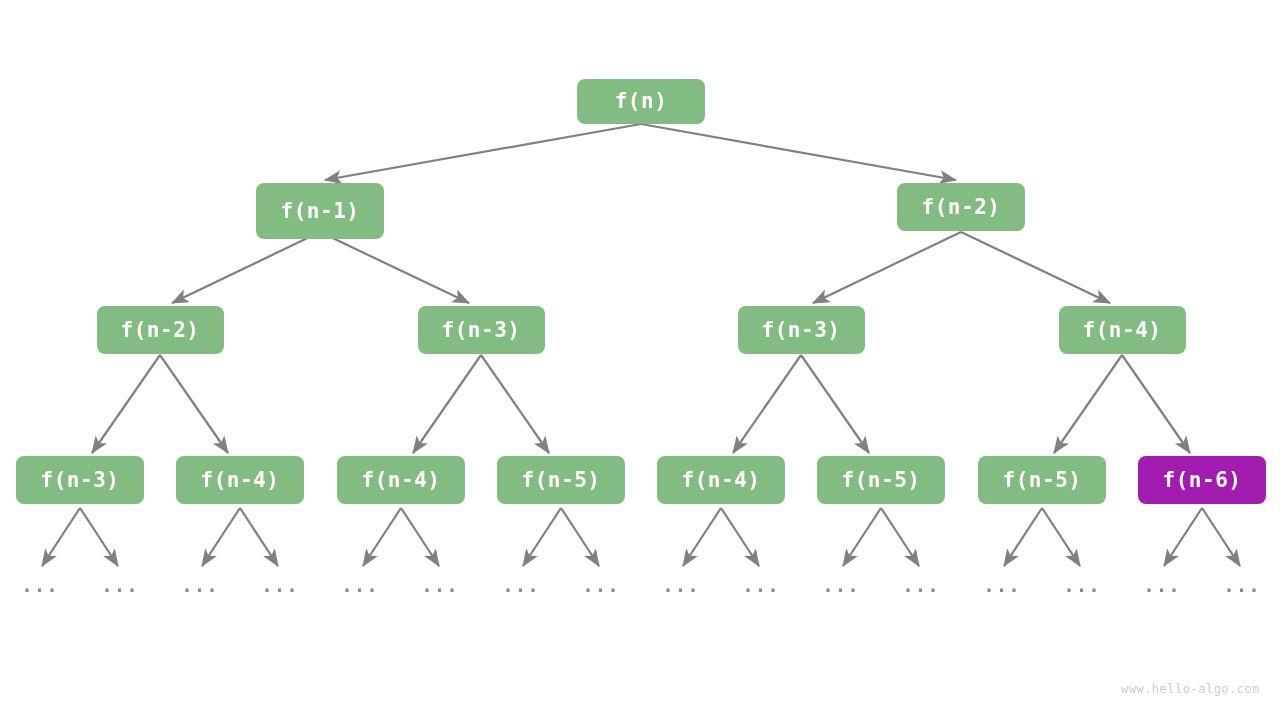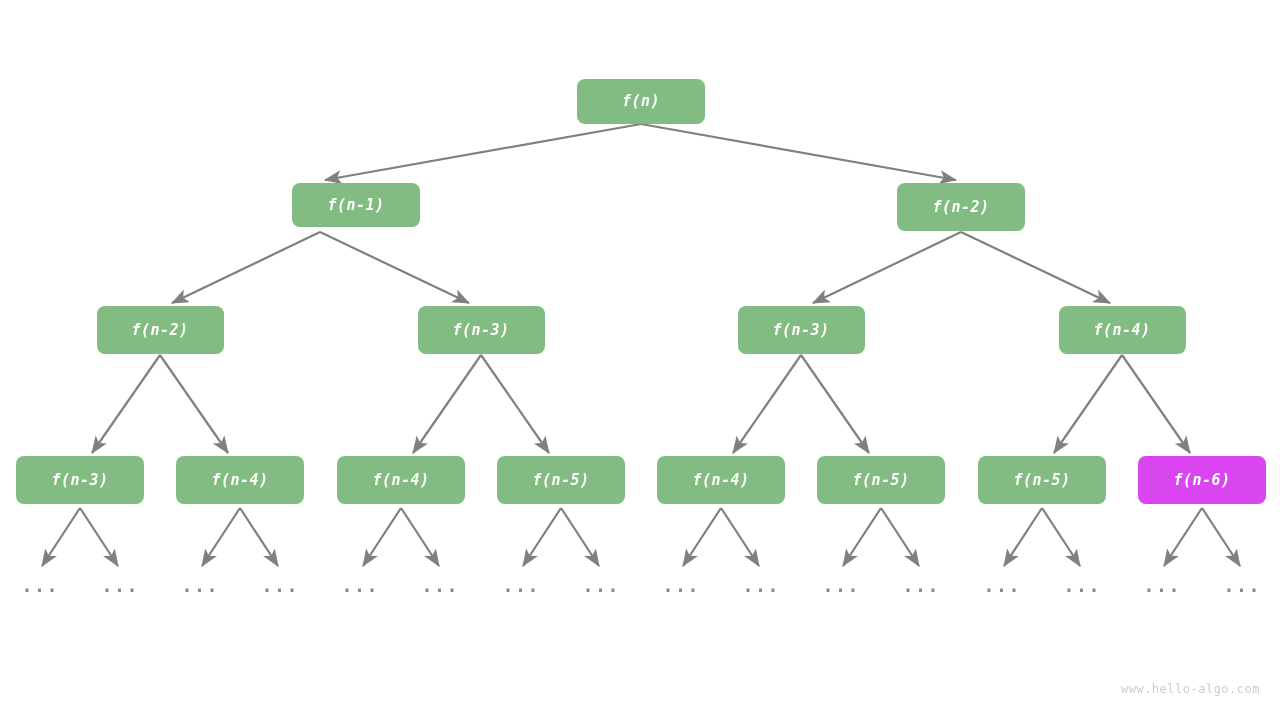--- a/index.html
+++ b/index.html
@@ -32,26 +32,25 @@
   .node {
     position: absolute;
     box-sizing: border-box;
     background: #82bc82;
     border-radius: 8px;
     color: #ffffff;
     display: flex;
     align-items: center;
     justify-content: center;
     font-family: "DejaVu Sans Mono", "Liberation Mono", monospace;
-    font-size: 15px;
+    font-size: 21px;
     font-weight: bold;
     letter-spacing: 0.5px;
     white-space: nowrap;
     user-select: none;
-    font-style: italic;
   }
   .ellipsis {
     position: absolute;
     color: #8c8c8c;
     font-family: "DejaVu Sans Mono", "Liberation Mono", monospace;
     font-size: 19px;
     font-weight: bold;
     letter-spacing: 1px;
     line-height: 1;
     user-select: none;
@@ -108,34 +107,34 @@
         <line x1="881" y1="508" x2="919" y2="566" stroke="#808080" stroke-width="2.2" marker-end="url(#arrowhead)"></line>
         <line x1="1042" y1="508" x2="1004" y2="566" stroke="#808080" stroke-width="2.2" marker-end="url(#arrowhead)"></line>
         <line x1="1042" y1="508" x2="1080" y2="566" stroke="#808080" stroke-width="2.2" marker-end="url(#arrowhead)"></line>
         <line x1="1202" y1="508" x2="1164" y2="566" stroke="#808080" stroke-width="2.2" marker-end="url(#arrowhead)"></line>
         <line x1="1202" y1="508" x2="1240" y2="566" stroke="#808080" stroke-width="2.2" marker-end="url(#arrowhead)"></line>
       </g>
   </svg>
 
   <div id="nodes-layer">
       <div class="node" style="left: 577px; top: 78.5px; width: 128px; height: 45px; background: rgb(130, 188, 130); color: rgb(255, 255, 255);">f(n)</div>
-      <div class="node" style="left: 256px; top: 183px; width: 128px; height: 44px; background: rgb(130, 188, 130); color: rgb(255, 255, 255); margin-left: 36px;">f(n-1)</div>
+      <div class="node" style="left: 256px; top: 183px; width: 128px; height: 56px; background: rgb(130, 188, 130); color: rgb(255, 255, 255);">f(n-1)</div>
       <div class="node" style="left: 897px; top: 183px; width: 128px; height: 48px; background: rgb(130, 188, 130); color: rgb(255, 255, 255);">f(n-2)</div>
       <div class="node" style="left: 96.5px; top: 306px; width: 127px; height: 48px; background: rgb(130, 188, 130); color: rgb(255, 255, 255);">f(n-2)</div>
       <div class="node" style="left: 417.5px; top: 306px; width: 127px; height: 48px; background: rgb(130, 188, 130); color: rgb(255, 255, 255);">f(n-3)</div>
       <div class="node" style="left: 737.5px; top: 306px; width: 127px; height: 48px; background: rgb(130, 188, 130); color: rgb(255, 255, 255);">f(n-3)</div>
       <div class="node" style="left: 1058.5px; top: 306px; width: 127px; height: 48px; background: rgb(130, 188, 130); color: rgb(255, 255, 255);">f(n-4)</div>
       <div class="node" style="left: 16px; top: 456px; width: 128px; height: 48px; background: rgb(130, 188, 130); color: rgb(255, 255, 255);">f(n-3)</div>
       <div class="node" style="left: 176px; top: 456px; width: 128px; height: 48px; background: rgb(130, 188, 130); color: rgb(255, 255, 255);">f(n-4)</div>
       <div class="node" style="left: 337px; top: 456px; width: 128px; height: 48px; background: rgb(130, 188, 130); color: rgb(255, 255, 255);">f(n-4)</div>
       <div class="node" style="left: 497px; top: 456px; width: 128px; height: 48px; background: rgb(130, 188, 130); color: rgb(255, 255, 255);">f(n-5)</div>
       <div class="node" style="left: 657px; top: 456px; width: 128px; height: 48px; background: rgb(130, 188, 130); color: rgb(255, 255, 255);">f(n-4)</div>
       <div class="node" style="left: 817px; top: 456px; width: 128px; height: 48px; background: rgb(130, 188, 130); color: rgb(255, 255, 255);">f(n-5)</div>
       <div class="node" style="left: 978px; top: 456px; width: 128px; height: 48px; background: rgb(130, 188, 130); color: rgb(255, 255, 255);">f(n-5)</div>
-      <div class="node" style="left: 1138px; top: 456px; width: 128px; height: 48px; background: #d946ef; color: rgb(255, 255, 255);">f(n-6)</div>
+      <div class="node" style="left: 1138px; top: 456px; width: 128px; height: 48px; background: #a21caf; color: rgb(255, 255, 255);">f(n-6)</div>
     </div>
   <div id="ellipsis-layer">
       <div class="ellipsis" style="left: 40px; top: 585px; color: rgb(140, 140, 140);">...</div>
       <div class="ellipsis" style="left: 120px; top: 585px; color: rgb(140, 140, 140);">...</div>
       <div class="ellipsis" style="left: 200px; top: 585px; color: rgb(140, 140, 140);">...</div>
       <div class="ellipsis" style="left: 280px; top: 585px; color: rgb(140, 140, 140);">...</div>
       <div class="ellipsis" style="left: 360px; top: 585px; color: rgb(140, 140, 140);">...</div>
       <div class="ellipsis" style="left: 440px; top: 585px; color: rgb(140, 140, 140);">...</div>
       <div class="ellipsis" style="left: 521px; top: 585px; color: rgb(140, 140, 140);">...</div>
       <div class="ellipsis" style="left: 601px; top: 585px; color: rgb(140, 140, 140);">...</div>

